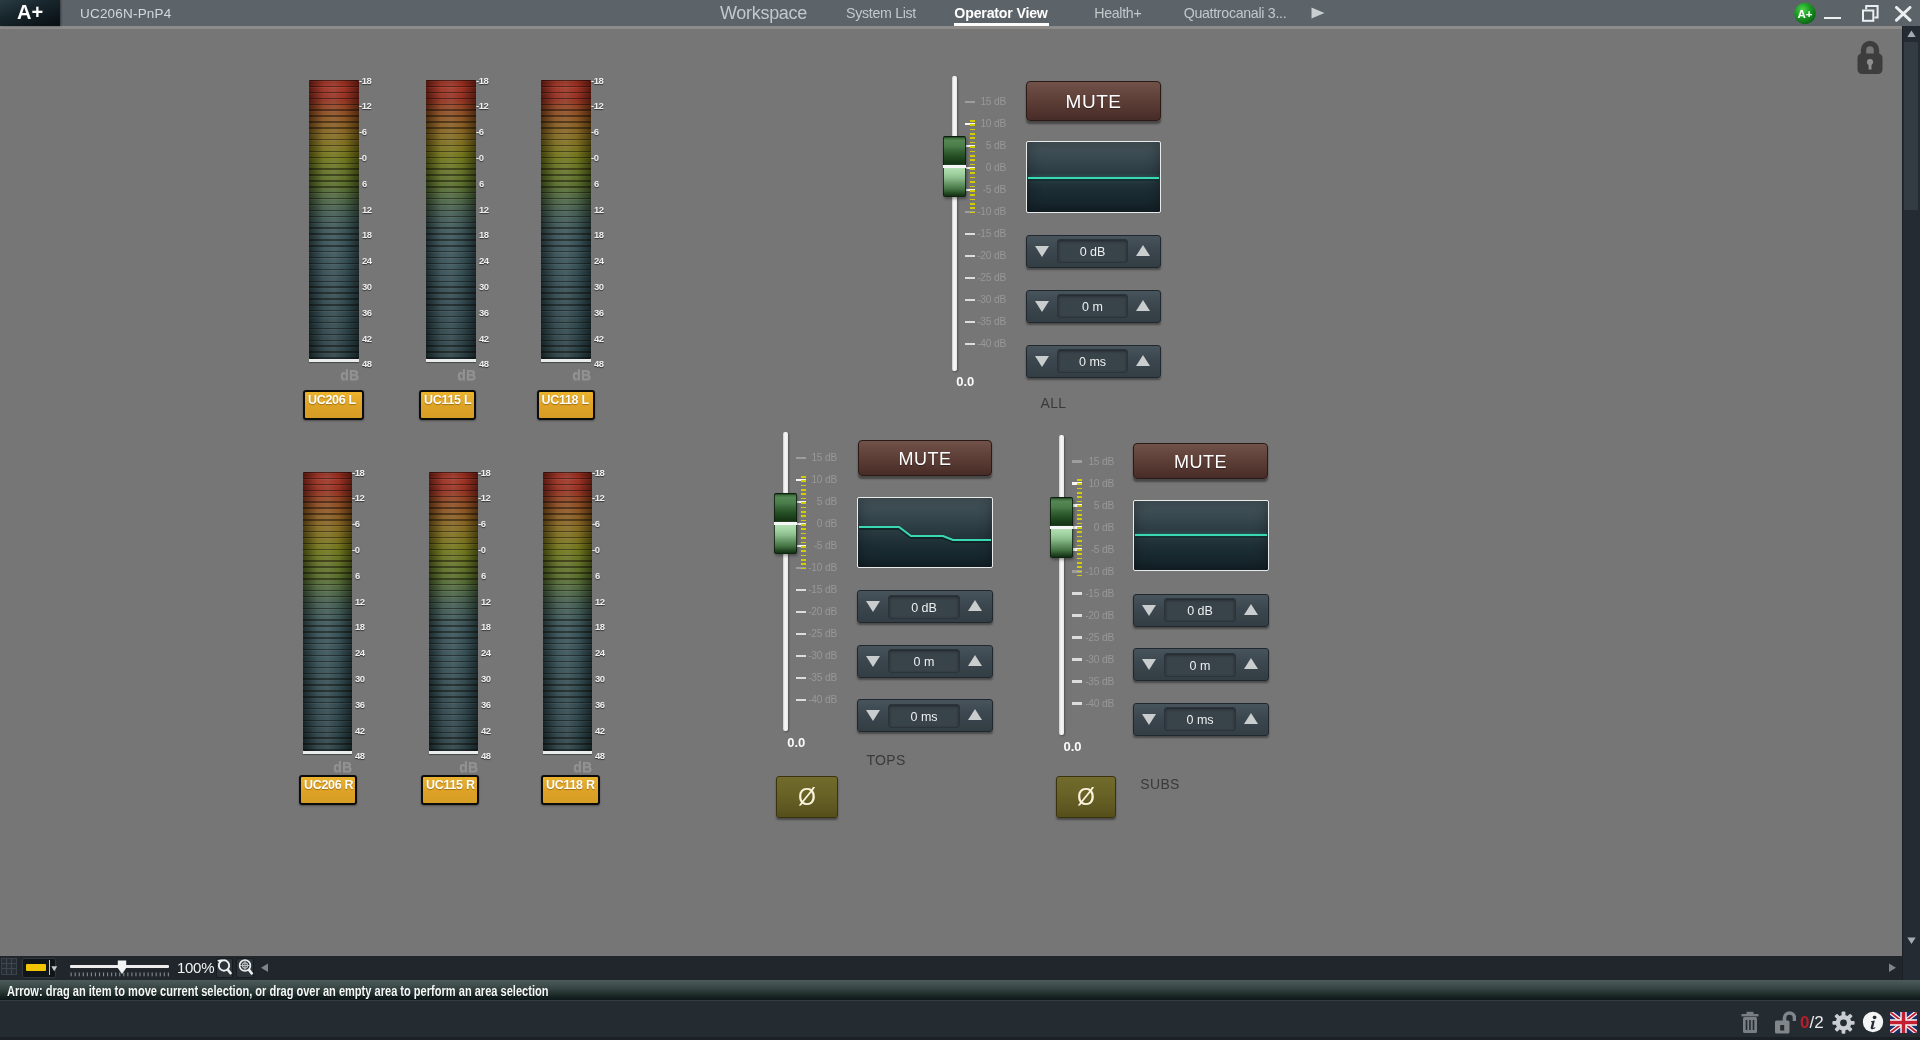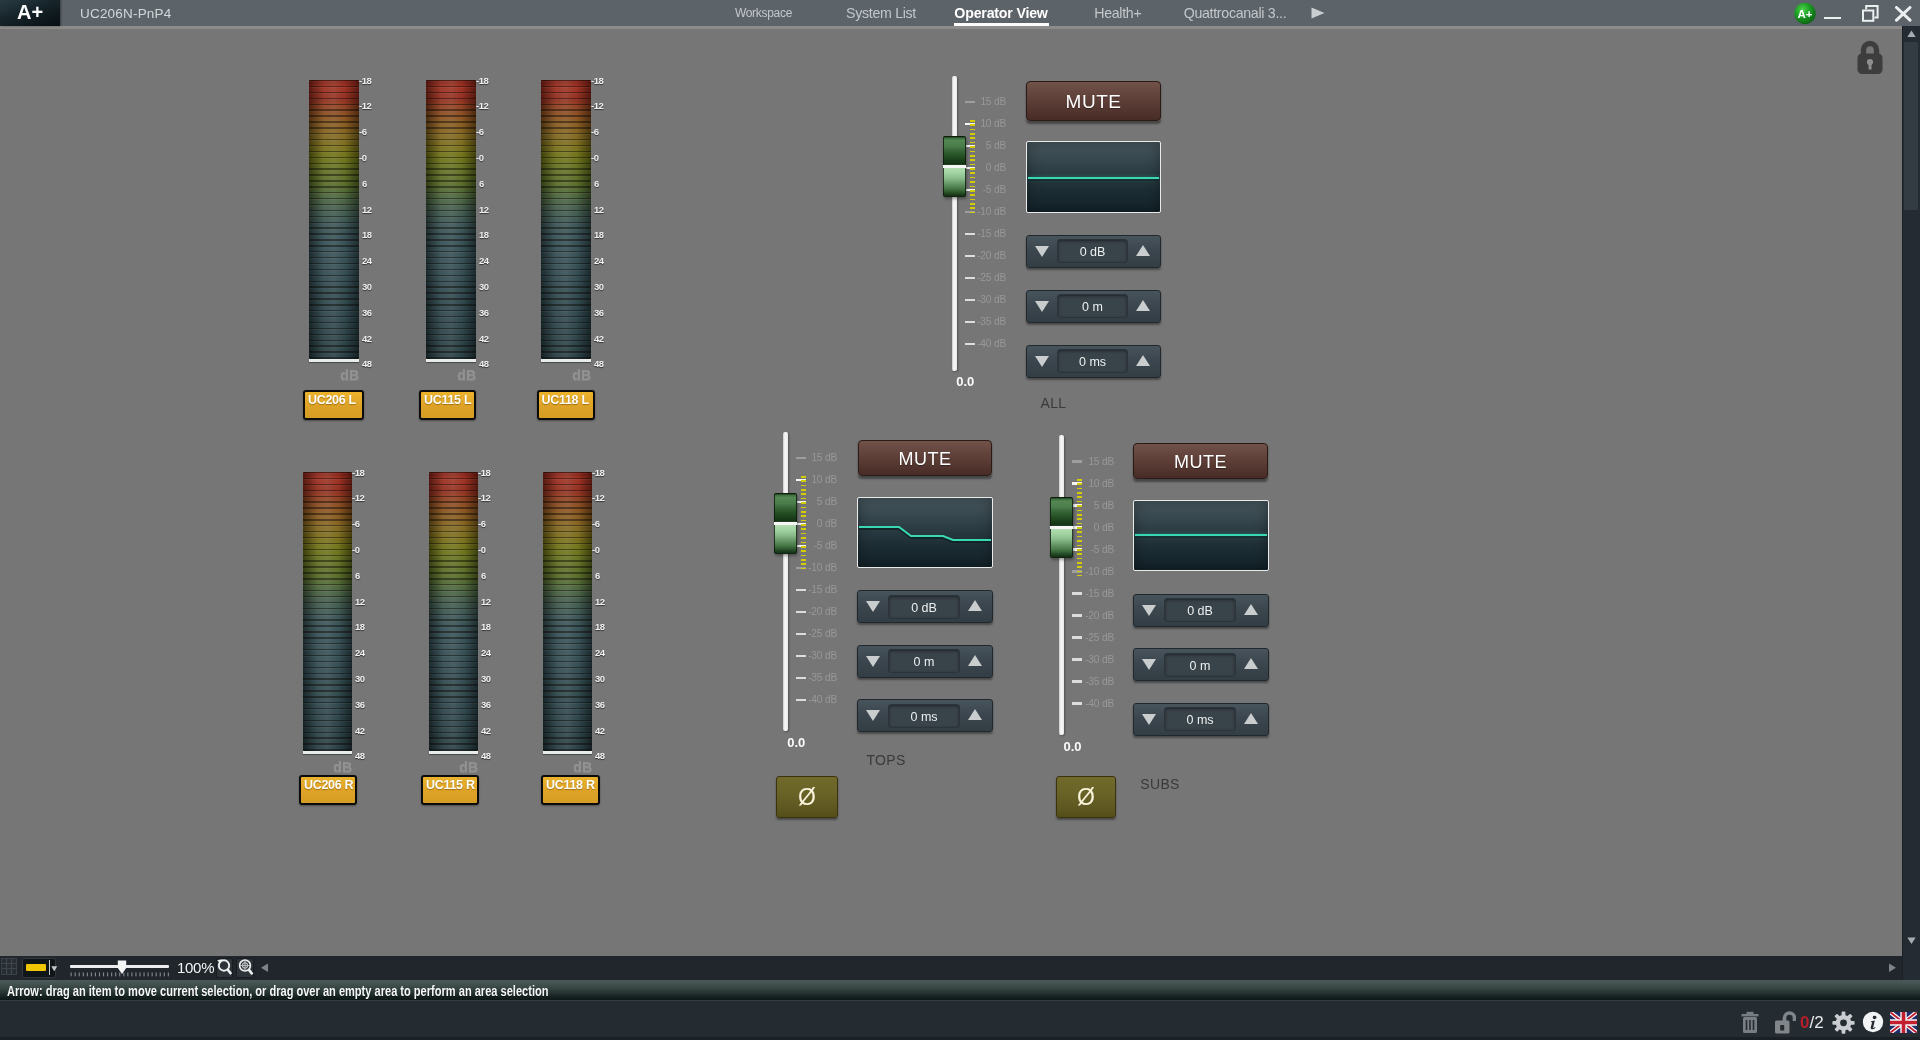--- a/index.html
+++ b/index.html
@@ -32,21 +32,21 @@
 .phase{position:absolute;background:linear-gradient(180deg,#716a2c 0%,#6a6327 40%,#5d5620 80%,#544e1b 100%);border:1px solid #39340e;border-radius:3px;color:#f8f3da;text-align:center;box-shadow:0 2px 2px rgba(0,0,0,0.38);}
 </style></head><body>
 <div id="root">
 
 <div class="abs" style="left:0;top:28.5px;width:1920px;height:927px;background:#767676;"></div>
 <div class="abs" style="left:0;top:26px;width:1920px;height:2.5px;background:#8d8c8a;"></div>
 <div class="abs" style="left:0;top:0;width:1920px;height:26px;background:#5c6369;"></div>
 <div class="abs" style="left:0;top:0;width:60px;height:26px;background:linear-gradient(160deg,#2a3c42 0%,#17262c 40%,#0c1418 85%,#0a1014 100%);box-shadow:1px 0 2px rgba(0,0,0,0.4);"></div>
 <div class="abs" style="left:0;top:0;width:60px;height:26px;color:#fff;font-size:20px;font-weight:bold;text-align:center;line-height:25px;">A+</div>
 <div class="abs" style="left:80px;top:0;height:42px;line-height:27px;color:#d2d7da;font-size:13.5px;letter-spacing:0.2px;">UC206N-PnP4</div>
-<div class="abs" style="left:683.5px;top:0;width:160px;height:26px;line-height:27px;color:#c3c8cb;font-size:12px;text-align:center;letter-spacing:-0.3px;">Workspace</div>
+<div class="abs" style="left:683.5px;top:0;width:160px;height:26px;line-height:27px;color:#c3c8cb;font-size:18px;text-align:center;letter-spacing:-0.3px;">Workspace</div>
 <div class="abs" style="left:801px;top:0;width:160px;height:26px;line-height:27px;color:#c3c8cb;font-size:14.2px;text-align:center;letter-spacing:-0.3px;">System List</div>
 <div class="abs" style="left:921px;top:0;width:160px;height:26px;line-height:27px;color:#ffffff;font-size:14.2px;font-weight:bold;text-align:center;letter-spacing:-0.2px;">Operator View</div>
 <div class="abs" style="left:953.5px;top:23px;width:95px;height:2.6px;background:#fcfcfc;"></div>
 <div class="abs" style="left:1037.8px;top:0;width:160px;height:26px;line-height:27px;color:#c3c8cb;font-size:14.2px;text-align:center;letter-spacing:-0.3px;">Health+</div>
 <div class="abs" style="left:1155px;top:0;width:160px;height:26px;line-height:27px;color:#c3c8cb;font-size:14.2px;text-align:center;letter-spacing:-0.3px;">Quattrocanali 3...</div>
 <svg class="abs" style="left:1311px;top:7px;" width="18" height="13">
       <polygon points="0.5,0.5 13.5,6 0.5,11.5" fill="#c9ced1"></polygon>
     </svg>
 <svg class="abs" style="left:1793px;top:2px;" width="24" height="23">
       <defs>

